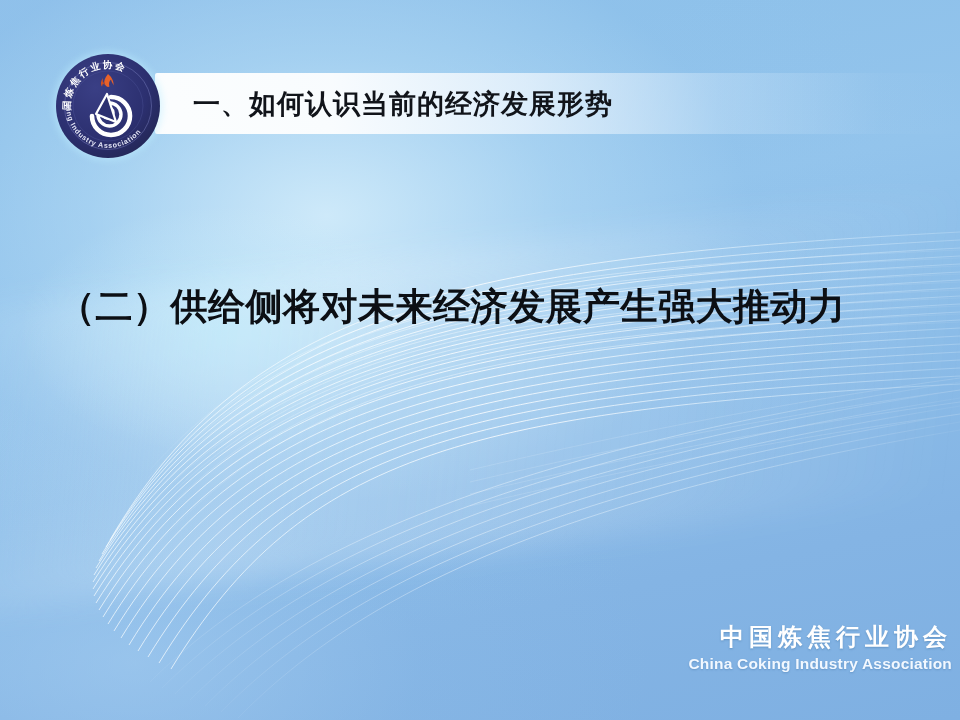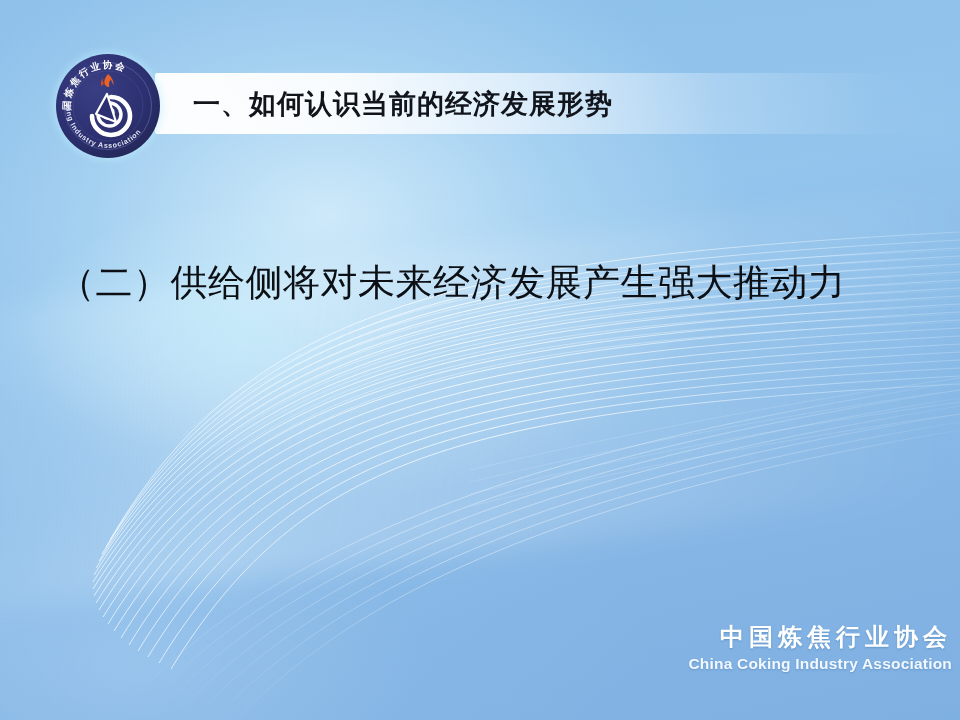--- a/index.html
+++ b/index.html
@@ -84,23 +84,23 @@
     border-radius: 50%;
     background: radial-gradient(circle at 50% 50%, rgba(214,248,255,0.0) 38%, rgba(220,250,255,0.85) 50%, rgba(190,238,255,0.55) 62%, rgba(180,230,255,0.0) 78%);
     filter: blur(3px);
   }
   .logo-svg { position: absolute; left: 0; top: 0; }
 
   
   .body-title {
     position: absolute;
     left: 58px;
-    top: 260px;
+    top: 284px;
     font-size: 37px;
-    font-weight: 400;
+    font-weight: 700;
     color: #0c0f14;
     letter-spacing: 0.5px;
     white-space: nowrap;
     line-height: 1.25;
   }
 
   
   .footer {
     position: absolute;
     right: 8px;

